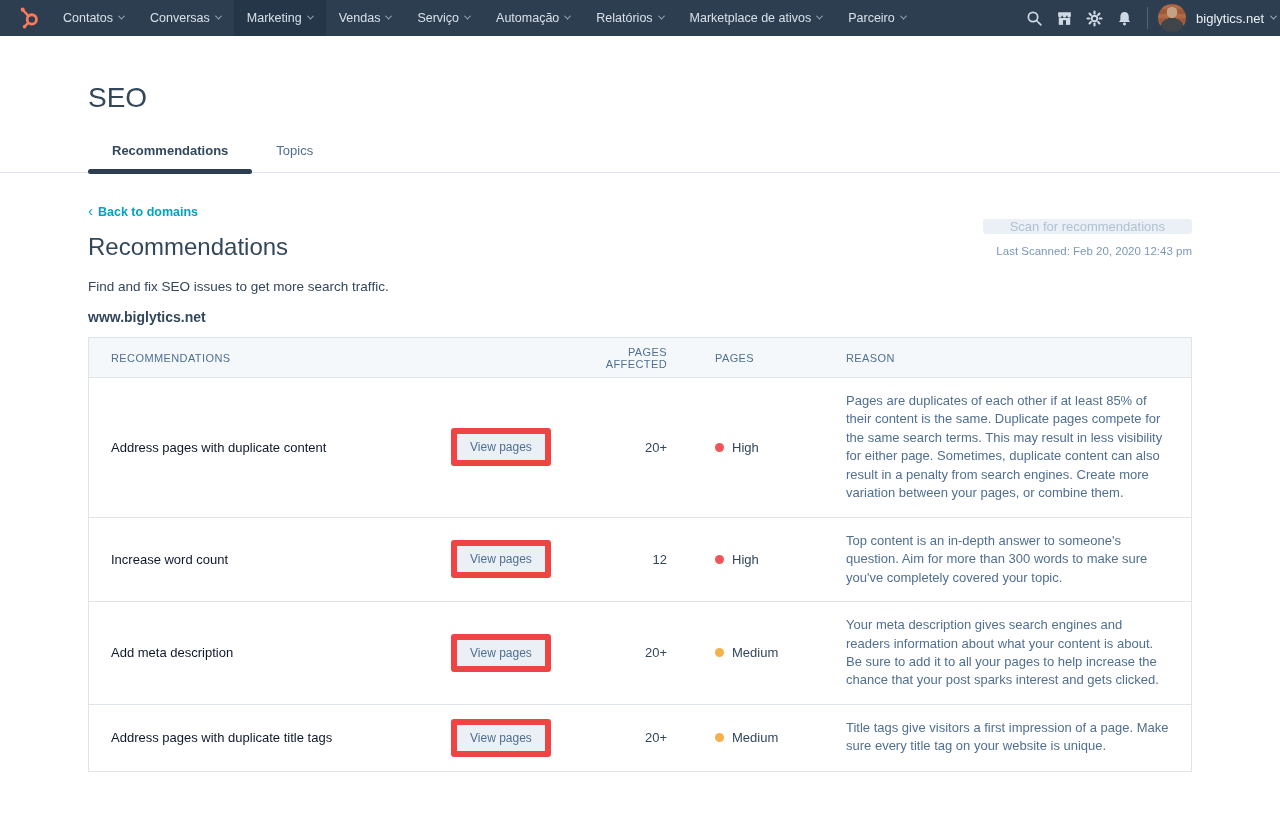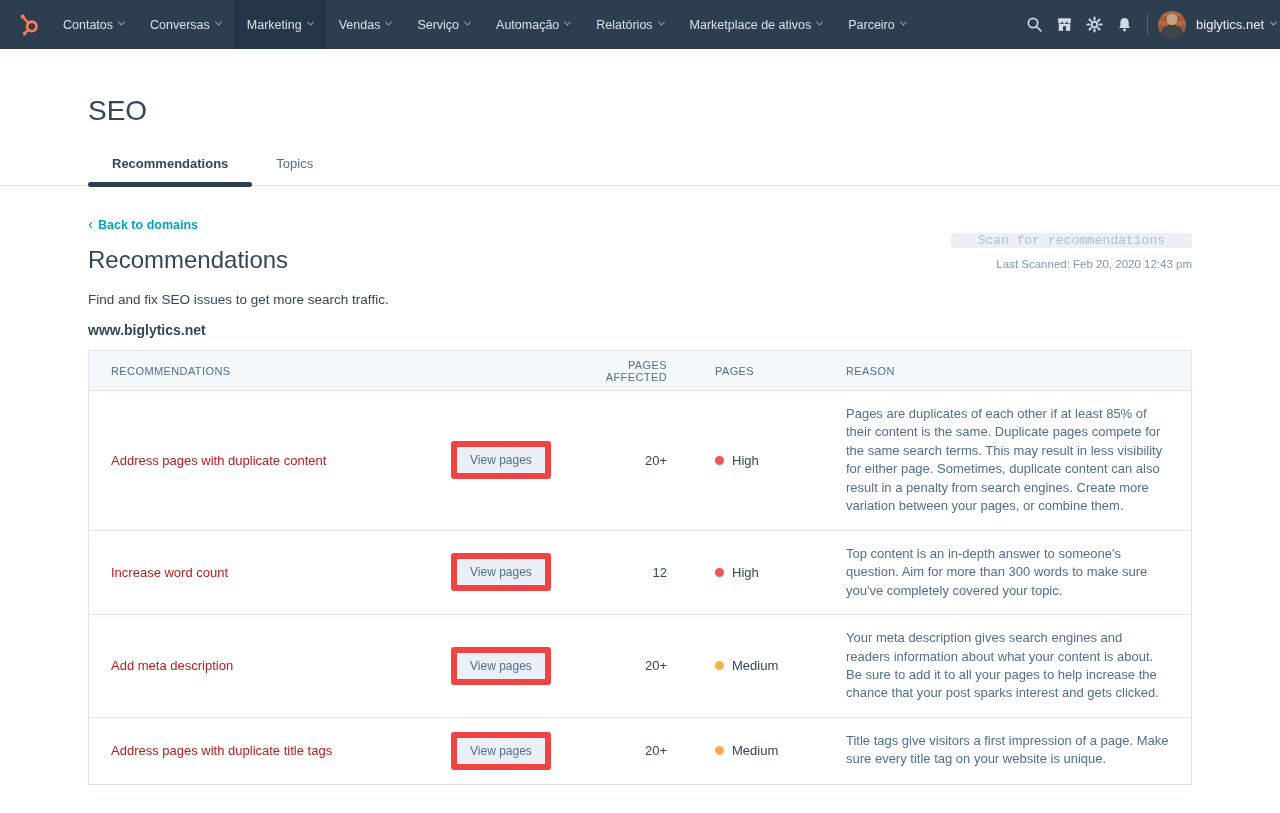--- a/index.html
+++ b/index.html
@@ -6,21 +6,21 @@
   html, body { margin: 0; padding: 0; }
   body {
     width: 1280px; height: 813px;
     font-family: "Liberation Sans", sans-serif;
     background: #ffffff; color: #33475b;
     overflow: hidden;
   }
 
   
   .navbar {
-    height: 49px; background: #2d3e50;
+    height: 36px; background: #2d3e50;
     display: flex; align-items: stretch;
     padding-left: 8px;
   }
   .logo-wrap { width: 42px; display: flex; align-items: center; justify-content: center; cursor: pointer; }
   .nav-menu { display: flex; align-items: stretch; }
   .nav-item {
     display: flex; align-items: center; gap: 6px;
     padding: 0 13px; font-size: 12.5px; color: #d6deе8;
     color: #d8e0ea; cursor: pointer; white-space: nowrap;
   }
@@ -60,42 +60,42 @@
   .back-link {
     display: inline-flex; align-items: center; gap: 5px; margin-top: 31px;
     color: #00a4bd; font-size: 12.5px; font-weight: 700; cursor: pointer; text-decoration: none;
   }
   .back-chev { font-size: 15px; line-height: 1; font-weight: 400; transform: translateY(-1px); }
   .heading-row { display: flex; justify-content: space-between; align-items: flex-start; margin-top: 12px; }
   .page-heading { margin: 0; font-size: 24px; font-weight: 400; color: #33475b; }
   .scan-col { text-align: right; margin-top: -16px; }
   .scan-btn {
     background: #eaf0f6; color: #b0c1d4; border: none; border-radius: 3px;
-    font-family: Liberation Mono, monospace; font-size: 13px; padding: 0 27px; cursor: not-allowed;
+    font-family: Liberation Sans, sans-serif; font-size: 13px; padding: 0 27px; cursor: not-allowed;
   }
   .last-scanned { margin-top: 10px; font-size: 11.5px; color: #7c98b6; }
   .description { margin-top: 18px; font-size: 13.5px; color: #33475b; }
   .domain { margin-top: 15px; font-size: 14px; font-weight: 700; color: #33475b; }
 
   
   .rec-table { margin-top: 12px; border: 1px solid #dfe3eb; }
   .thead, .row {
     display: grid;
     grid-template-columns: 340px 120px 96px 179px 1fr;
     padding: 0 22px;
   }
   .thead {
     background: #f5f8fa; border-bottom: 1px solid #dfe3eb; height: 40px;
     align-items: center; font-size: 11px; color: #516f90; letter-spacing: .4px;
   }
   .th-pages { text-align: right; }
   .th-impact { padding-left: 48px; }
   .row { border-bottom: 1px solid #dfe3eb; align-items: center; min-height: 66px; background: #fff; }
   .row:last-child { border-bottom: none; }
-  .cell-name { font-size: 13px; color: #b91c1c; padding-right: 14px; }
+  .cell-name { font-size: 13px; color: #0f172a; padding-right: 14px; }
   .view-btn {
     background: #eaf0f6; border: 6px solid #ef4444; color: #506e91;
     font-family: inherit; font-size: 12px; padding: 6px 13px; border-radius: 3px; cursor: pointer;
   }
   .cell-pages { text-align: right; font-size: 13px; color: #33475b; }
   .cell-impact { padding-left: 48px; display: flex; align-items: center; gap: 8px; font-size: 13px; color: #33475b; }
   .impact-dot { width: 9px; height: 9px; border-radius: 50%; flex: 0 0 auto; }
   .cell-reason {
     align-self: stretch; padding: 14px 0 14px 0; font-size: 13px; line-height: 1.42;
     color: #516f90; hyphens: auto; -webkit-hyphens: auto;

